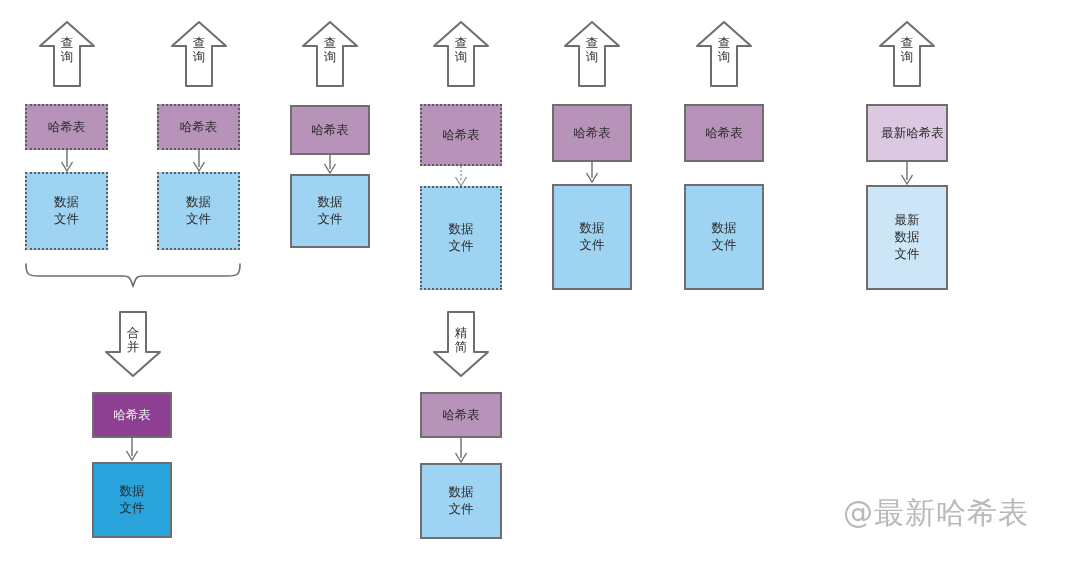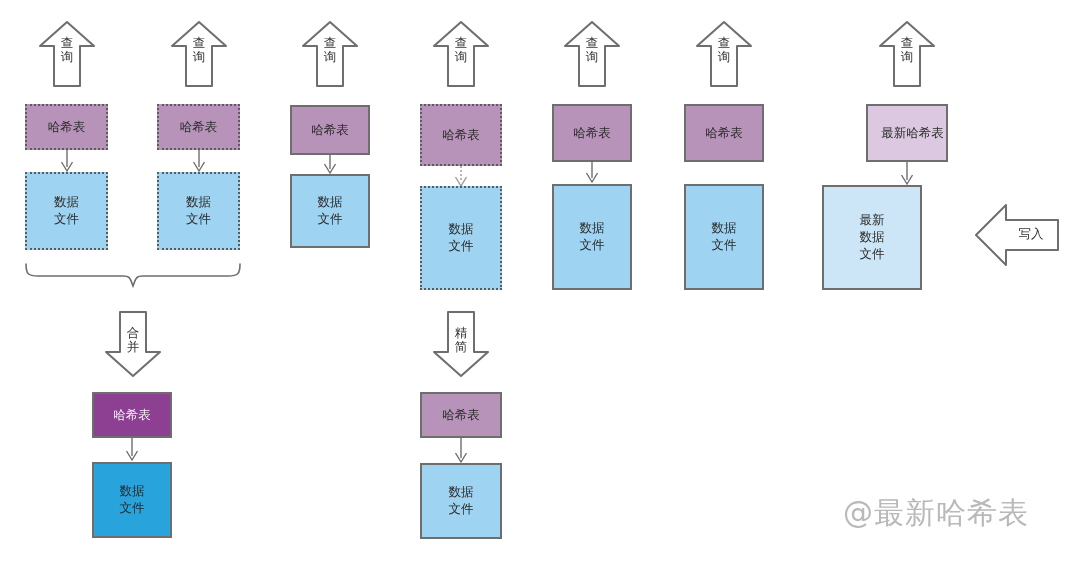--- a/index.html
+++ b/index.html
@@ -159,30 +159,24 @@
   <div class="box solid fill-data" style="left:684px;top:184px;width:80px;height:106px;">数据
 文件</div>
 
   <div class="box solid fill-hash-light" style="left:866px;top:104px;width:82px;height:58px;">最新哈希表</div>
   <div class="conn" style="left:898px;top:162px;width:18px;height:24px;">
     <svg width="18" height="24" viewBox="0 0 18 24">
         <path d="M9 0 L9 18" stroke="#6e6e6e" stroke-width="1.4" fill="none"></path>
         <path d="M3.5 13 L9 22 L14.5 13" stroke="#6e6e6e" stroke-width="1.4" fill="none"></path>
       </svg>
   </div>
-  <div class="box solid fill-data-light" style="left:822px;top:185px;width:100px;height:105px;">最新
+  <div class="box solid fill-data-light" style="left:866px;top:185px;width:82px;height:105px;">最新
 数据
 文件</div>
 
-  <div class="blockarrow" style="left:974px;top:203px;width:86px;height:64px;">
-    <svg width="86" height="64" viewBox="0 0 86 64">
-        <polygon points="2,32 32,2 32,17 84,17 84,47 32,47 32,62" fill="#ffffff" stroke="#6e6e6e" stroke-width="2" stroke-linejoin="round"></polygon>
-      </svg>
-    <span class="alabel" style="left:32px;top:24px;width:50px;">写入</span>
-  </div>
 
   <div class="brace" style="left:22px;top:262px;width:222px;height:30px;">
     <svg width="222" height="30" viewBox="0 0 222 30">
       <path d="M4 2 C4 12, 6 14, 16 14 L101 14 C108 14, 108 16, 111 24 C114 16, 114 14, 121 14 L206 14 C216 14, 218 12, 218 2" fill="none" stroke="#6e6e6e" stroke-width="1.6" stroke-linecap="round"></path>
     </svg>
   </div>
 
   <div class="blockarrow" style="left:104px;top:310px;width:58px;height:68px;">
     <svg width="58" height="68" viewBox="0 0 58 68">
         <polygon points="16,2 42,2 42,42 56,42 29,66 2,42 16,42" fill="#ffffff" stroke="#6e6e6e" stroke-width="2" stroke-linejoin="round"></polygon>

